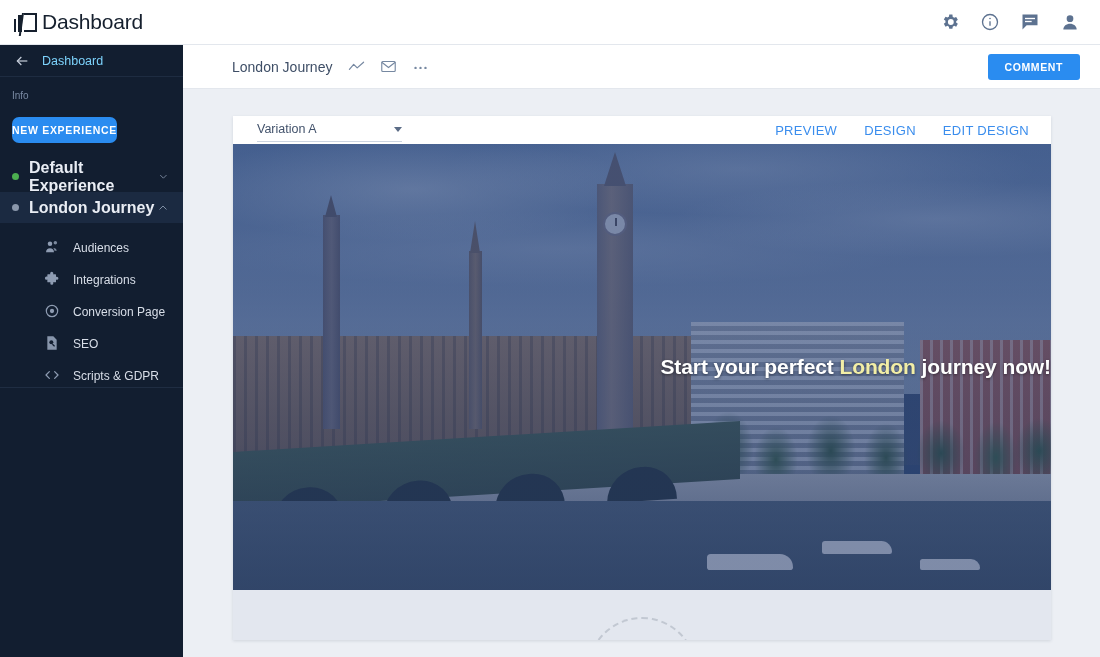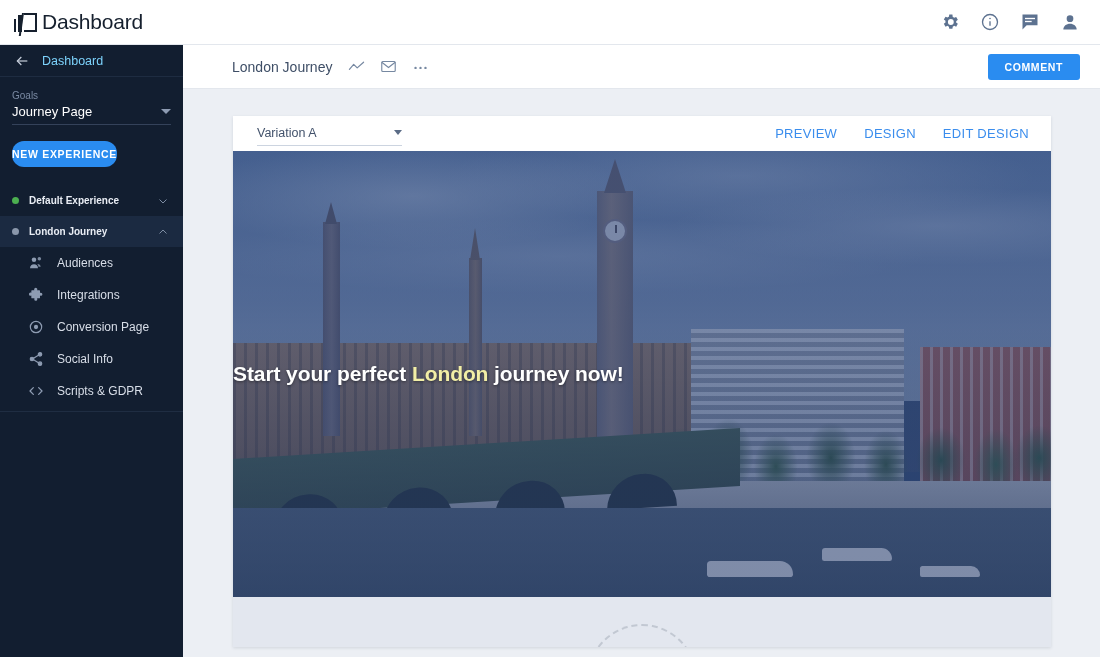--- a/index.html
+++ b/index.html
@@ -62,44 +62,44 @@
     display: flex; align-items: center; justify-content: space-between;
     border-bottom: 1px solid #34425a; padding-bottom: 5px; cursor: pointer;
   }
   .sb-page-value { font-size: 13px; color: #ffffff; font-weight: 400; }
   .caret-down {
     width: 0; height: 0; border-left: 5px solid transparent;
     border-right: 5px solid transparent; border-top: 5px solid #8d9bb2;
   }
   .sb-new-exp {
     margin: 16px 12px 0 12px; height: 26px; background: #2a8cf0;
-    color: #fff; border-radius: 12px; font-size: 10.5px;
+    color: #fff; border-radius: 7px; font-size: 10.5px;
     font-weight: bold; letter-spacing: 0.7px;
     display: flex; align-items: center; justify-content: center;
     cursor: pointer; border: none;
     font-family: "Liberation Sans", sans-serif;
   }
   .sb-exp {
     height: 31px; display: flex; align-items: center;
     padding: 0 14px 0 12px; cursor: pointer; margin-top: 0;
   }
   .sb-exp.first { margin-top: 18px; }
   .sb-exp.active { background: #1b2a41; }
   .dot { width: 7px; height: 7px; border-radius: 50%; flex: 0 0 auto; }
   .sb-exp-label {
-    font-size: 10px; margin-left: 10px; color: #e9edf4; font-weight: bold;
+    font-size: 16px; margin-left: 10px; color: #e9edf4; font-weight: bold;
   }
   .chev {
     margin-left: auto; width: 12px; height: 12px; color: #7e8 da3;
     color: #7e8da3;
   }
   .chev svg { display: block; }
   .sb-sub {
-    height: 32px; display: flex; align-items: center;
-    padding-left: 28px; cursor: pointer;
+    height: 32px; display: flex; align-items: flex-end;
+    padding-left: 44px; cursor: pointer;
   }
   .sb-sub-icon {
     width: 16px; height: 16px; color: #8e9cb2; flex: 0 0 auto;
     display: flex; align-items: center; justify-content: center;
   }
   .sb-sub-icon svg { display: block; }
   .sb-sub-label { font-size: 12px; color: #d8dee8; margin-left: 13px; }
   .sb-divider { height: 1px; background: #1f2d42; margin-top: 4px; }
 
   
@@ -122,21 +122,21 @@
     font-family: "Liberation Sans", sans-serif;
   }
 
   
   .canvas-wrap { padding: 27px 49px 0 50px; }
   .card {
     width: 818px; background: #ffffff;
     box-shadow: 0 1px 3px rgba(30,45,70,.13);
   }
   .card-toolbar {
-    height: 35px; display: flex; align-items: center;
+    height: 28px; display: flex; align-items: center;
     padding: 0 22px 0 24px;
   }
   .variation-select {
     width: 145px; display: flex; align-items: center;
     justify-content: space-between; border-bottom: 1px solid #ccd4e0;
     padding-bottom: 5px; cursor: pointer; margin-top: 4px;
   }
   .variation-label { font-size: 12.5px; color: #42526b; }
   .caret-down-gray {
     width: 0; height: 0; border-left: 4.5px solid transparent;
@@ -253,21 +253,21 @@
   }
   .boat {
     position: absolute; background: #e7e9ee; border-radius: 4px 14px 3px 3px;
   }
   .hero-tint {
     position: absolute; inset: 0;
     background: linear-gradient(180deg, rgba(46,70,120,.52), rgba(40,62,110,.55));
   }
   .hero-text {
     position: absolute; inset: 0; display: flex;
-    align-items: center; justify-content: flex-start;
+    align-items: center; justify-content: flex-end;
   }
   .hero-headline {
     font-size: 21px; font-weight: bold; color: #ffffff;
     text-shadow: 0 1px 3px rgba(0,0,0,.45); letter-spacing: -0.1px;
   }
   .hero-headline .hl { color: #f2eea6; }
 
   
   .below-hero {
     width: 818px; height: 50px; background: #e3e7ef;
@@ -327,25 +327,21 @@
       <span class="arrow">
         <svg viewBox="0 0 24 24" fill="none" stroke="currentColor" stroke-width="1.8">
             <line x1="20" y1="12" x2="5" y2="12"></line>
             <polyline points="11,6 5,12 11,18"></polyline>
           </svg>
       </span>
       <span class="sb-dash-label">Dashboard</span>
     </div>
 
     <div class="sb-page-block">
-      <div class="sb-page-label">Goals</div>
-      <div class="sb-page-select">
-        <span class="sb-page-value">Journey Page</span>
-        <span class="caret-down"></span>
-      </div>
+      <div class="sb-page-label">Info</div>
     </div>
 
     <button class="sb-new-exp">NEW EXPERIENCE</button>
 
     <div class="sb-exp first">
       <span class="dot" style="background:#4caf50"></span>
       <span class="sb-exp-label">Default Experience</span>
       <span class="chev">
         <svg viewBox="0 0 24 24" fill="none" stroke="currentColor" stroke-width="2">
             <polyline points="5,9 12,16 19,9"></polyline>
@@ -387,33 +383,31 @@
     <div class="sb-sub">
       <span class="sb-sub-icon">
         <svg width="16" height="16" viewBox="0 0 24 24" fill="none" stroke="currentColor" stroke-width="1.8">
             <circle cx="12" cy="12" r="8.5"></circle>
             <circle cx="12" cy="12" r="3.2" fill="currentColor" stroke="none"></circle>
           </svg>
       </span>
       <span class="sb-sub-label">Conversion Page</span>
     </div>
 
-
     <div class="sb-sub">
       <span class="sb-sub-icon">
-        <svg width="16" height="16" viewBox="0 0 24 24" fill="none" stroke="currentColor" stroke-width="1.8">
-            <circle cx="18" cy="5" r="2.6" fill="currentColor"></circle>
-            <circle cx="6" cy="12" r="2.6" fill="currentColor"></circle>
-            <circle cx="18" cy="19" r="2.6" fill="currentColor"></circle>
-            <line x1="8.4" y1="10.8" x2="15.6" y2="6.2"></line>
-            <line x1="8.4" y1="13.2" x2="15.6" y2="17.8"></line>
-          </svg>
-      </span>
-      <span class="sb-sub-label">Social Info</span>
-    </div>
+        <svg width="16" height="16" viewBox="0 0 24 24" fill="currentColor">
+            <path d="M5 2h9l5 5v15H5z" opacity=".95"></path>
+            <circle cx="11" cy="11" r="3" fill="#121e30"></circle>
+            <rect x="13" y="13" width="5" height="2" rx="1" transform="rotate(40 13 13)" fill="#121e30"></rect>
+          </svg>
+      </span>
+      <span class="sb-sub-label">SEO</span>
+    </div>
+
 
     <div class="sb-sub">
       <span class="sb-sub-icon">
         <svg width="16" height="16" viewBox="0 0 24 24" fill="none" stroke="currentColor" stroke-width="1.9" stroke-linecap="round" stroke-linejoin="round">
             <polyline points="8,7 3,12 8,17"></polyline>
             <polyline points="16,7 21,12 16,17"></polyline>
           </svg>
       </span>
       <span class="sb-sub-label">Scripts &amp; GDPR</span>
     </div>

